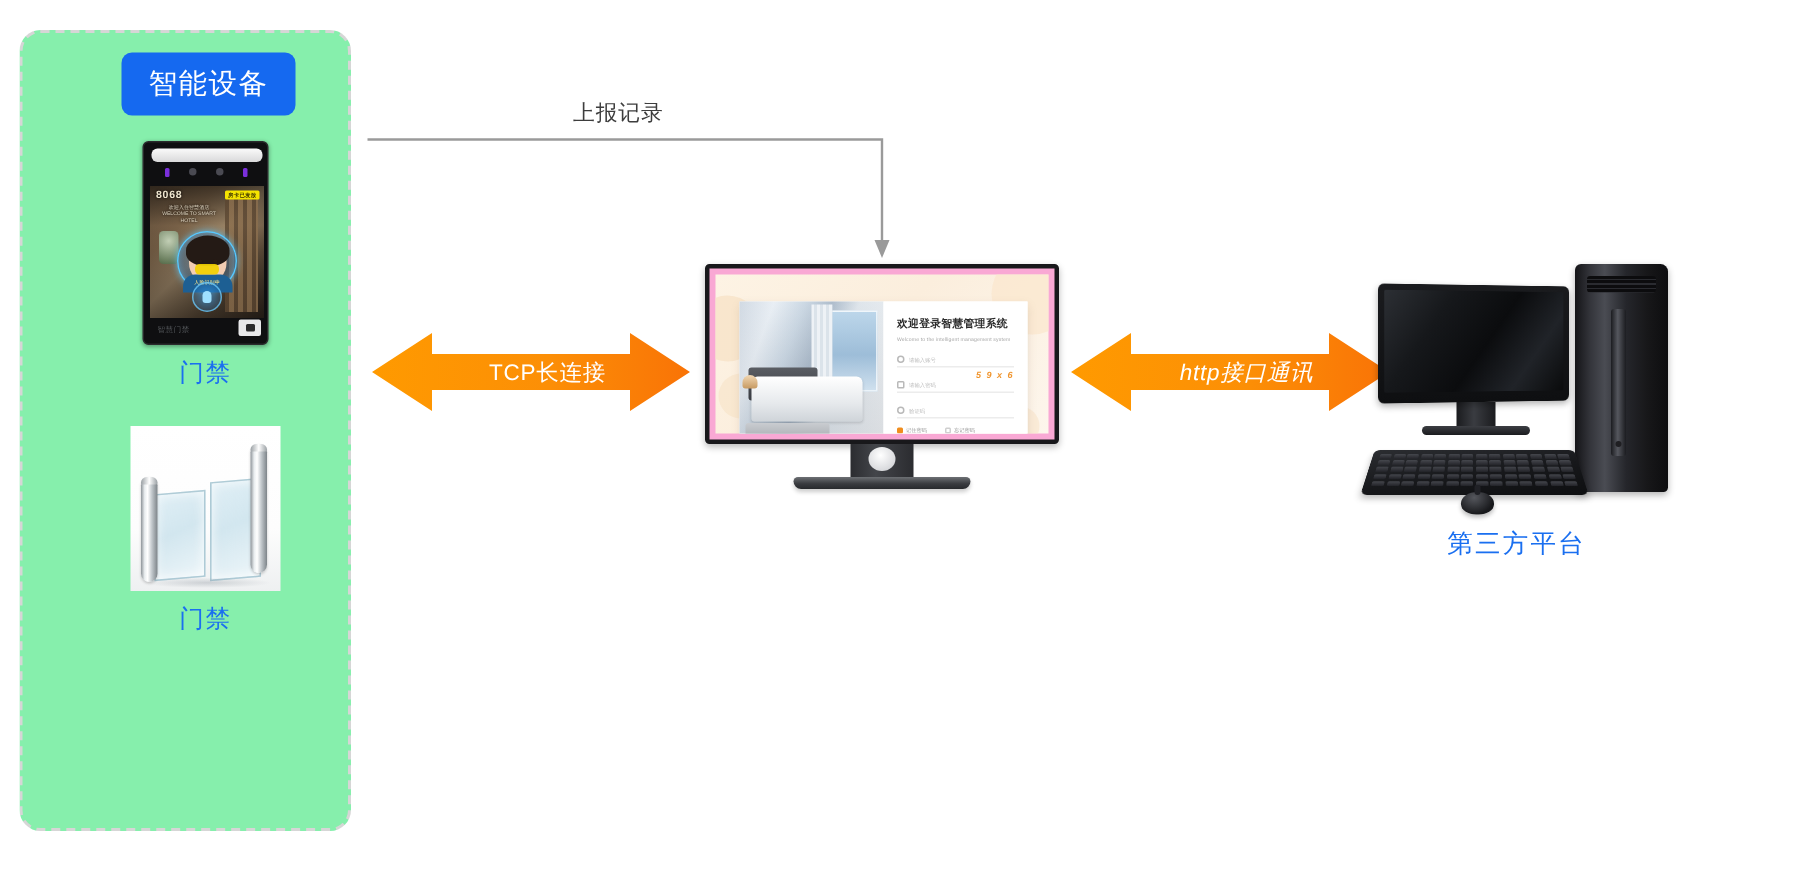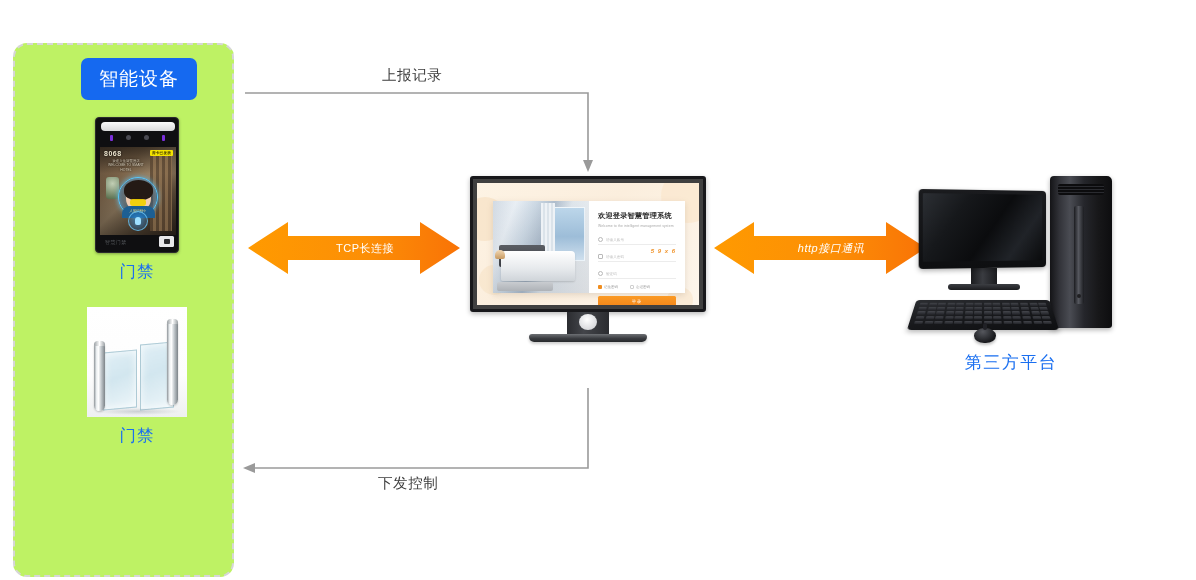--- a/index.html
+++ b/index.html
@@ -11,25 +11,25 @@
     width: 1196px; height: 580px;
     position: relative;
     overflow: hidden;
     font-family: "Liberation Sans", "DejaVu Sans", sans-serif;
   }
   .canvas { position: absolute; inset: 0; }
 
   
   .device-group {
     position: absolute;
-    left: 13px; top: 43px;
+    left: 13px; top: 20px;
     width: 221px; height: 534px;
     border: 2px dashed #d6d6d6;
     border-radius: 14px;
-    background: #bef264;
+    background: #86efac;
   }
   .group-badge {
     position: absolute;
     left: 66px; top: 13px;
     width: 116px; height: 42px;
     background: #1569f0;
     border-radius: 7px;
     display: flex; align-items: center; justify-content: center;
     color: #ffffff;
     font-size: 19px;
@@ -193,22 +193,22 @@
     background: radial-gradient(ellipse at center, rgba(120,130,140,.30), rgba(255,255,255,0) 70%);
   }
 
   
   .other-wrap { left: 62px; top: 470px; width: 120px; }
   .other-slot { width: 100px; height: 28px; margin: 0 auto; }
 
   
   .monitor { position: absolute; left: 470px; top: 176px; width: 236px; }
   .monitor-bezel {
-    width: 236px; height: 136px;
-    background: #404040;
+    width: 236px; height: 120px;
+    background: #f9a8d4;
     border: 3px solid #18181b;
     border-radius: 3px;
     padding: 4px;
     box-shadow: 0 2px 5px rgba(0,0,0,.28);
   }
   .monitor-screen {
     width: 100%; height: 100%;
     background: linear-gradient(135deg,#fdf3e4 0%,#fbeedd 45%,#fdf6ec 100%);
     position: relative; overflow: hidden;
   }
@@ -400,21 +400,21 @@
   }
 
   
   .dbl-arrow {
     position: absolute; height: 56px;
     display: flex; align-items: center; justify-content: center;
   }
   .dbl-arrow svg { position: absolute; inset: 0; width: 100%; height: 100%; }
   .dbl-arrow .alabel {
     position: relative; z-index: 2;
-    color: #ffffff; font-size: 11px; letter-spacing: .5px; white-space: nowrap; margin-left: 22px;
+    color: #ffffff; font-size: 15px; letter-spacing: .5px; white-space: nowrap; margin-left: 22px;
   }
   .arrow-left-right { left: 248px; top: 220px; width: 212px; }
   .arrow-right-right { left: 714px; top: 220px; width: 212px; font-style: italic; }
 
   
   .connector { position: absolute; text-decoration: underline; }
   .conn-label {
     position: absolute;
     color: #3d3d3d; font-size: 14.5px; letter-spacing: .6px; white-space: nowrap;
   }
@@ -487,27 +487,20 @@
   </div>
 
   <div class="connector conn-top">
     <svg width="360" height="112" viewBox="0 0 360 112">
       <path d="M5,27 L348,27 L348,96" fill="none" stroke="#9a9a9a" stroke-width="1.6"></path>
       <path d="M348,106 L343,94 L353,94 Z" fill="#9a9a9a"></path>
     </svg>
     <span class="conn-label">上报记录</span>
   </div>
 
-  <div class="connector conn-bottom">
-    <svg width="366" height="112" viewBox="0 0 366 112">
-      <path d="M352,2 L352,82 L17,82" fill="none" stroke="#9a9a9a" stroke-width="1.6"></path>
-      <path d="M7,82 L19,77 L19,87 Z" fill="#9a9a9a"></path>
-    </svg>
-    <span class="conn-label">下发控制</span>
-  </div>
 
   <div class="dbl-arrow arrow-left-right">
     <svg viewBox="0 0 212 56" preserveAspectRatio="none">
       <defs>
         <linearGradient id="og1" x1="0" y1="0" x2="1" y2="0">
           <stop offset="0%" stop-color="#ff9a00"></stop>
           <stop offset="55%" stop-color="#fc8f06"></stop>
           <stop offset="100%" stop-color="#f97306"></stop>
         </linearGradient>
       </defs>

